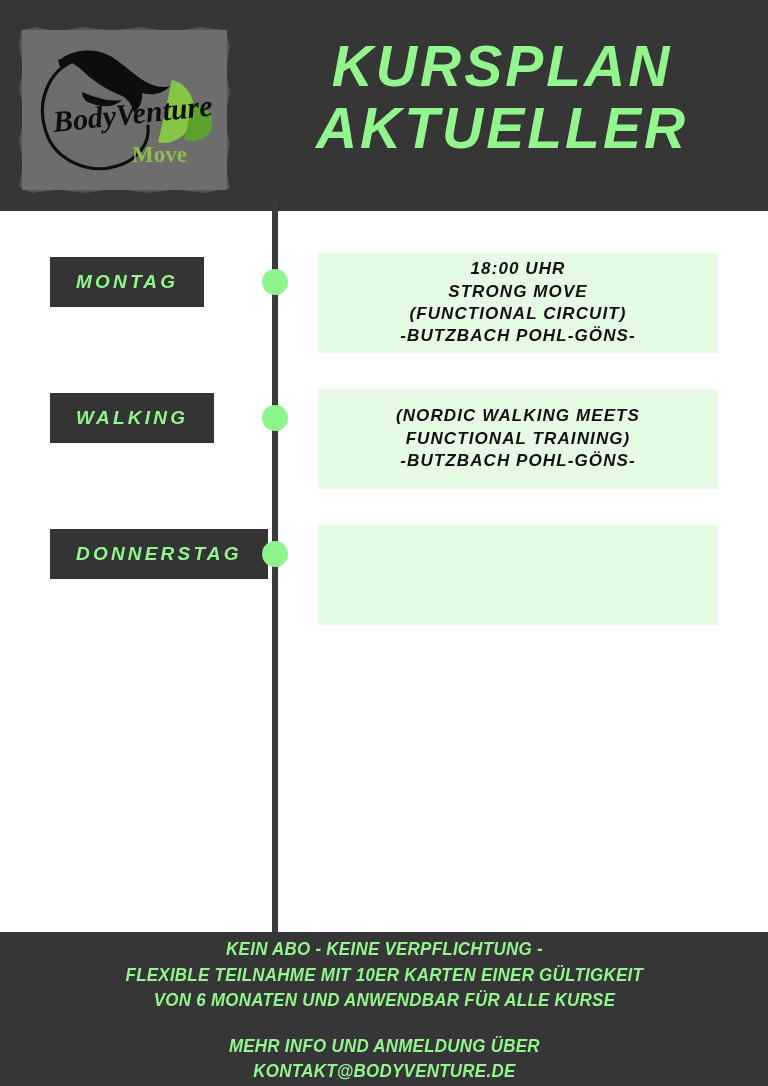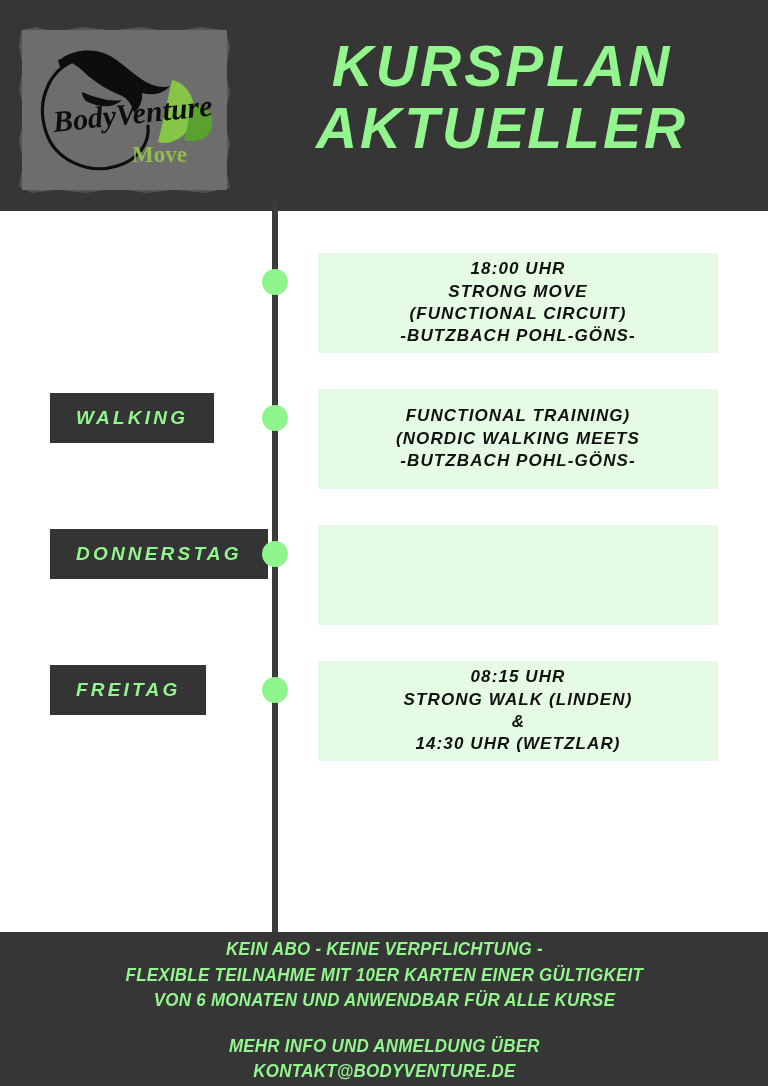--- a/index.html
+++ b/index.html
@@ -222,62 +222,53 @@
       <div class="title-line">KURSPLAN</div>
       <div class="title-line">AKTUELLER</div>
     </div>
   </div>
 
   <div class="timeline-line"></div>
 
   <div class="rows">
 
     <div class="row">
+      <div class="day-chip">
+        <span class="day-chip-label">MONTAG</span>
+      </div>
       <div class="dot"></div>
       <div class="course-box">
         <div class="course-line">18:00 UHR</div>
         <div class="course-line">STRONG MOVE</div>
         <div class="course-line">(FUNCTIONAL CIRCUIT)</div>
         <div class="course-line">-BUTZBACH POHL-GÖNS-</div>
       </div>
     </div>
 
 
     <div class="row">
       <div class="day-chip">
         <span class="day-chip-label">WALKING</span>
       </div>
       <div class="dot"></div>
       <div class="course-box">
+        <div class="course-line">(NORDIC WALKING MEETS</div>
         <div class="course-line">FUNCTIONAL TRAINING)</div>
-        <div class="course-line">(NORDIC WALKING MEETS</div>
         <div class="course-line">-BUTZBACH POHL-GÖNS-</div>
       </div>
     </div>
 
     <div class="row">
       <div class="day-chip">
         <span class="day-chip-label">DONNERSTAG</span>
       </div>
       <div class="dot"></div>
       <div class="course-box"></div>
     </div>
 
-    <div class="row">
-      <div class="day-chip">
-        <span class="day-chip-label">FREITAG</span>
-      </div>
-      <div class="dot"></div>
-      <div class="course-box">
-        <div class="course-line">08:15 UHR</div>
-        <div class="course-line">STRONG WALK (LINDEN)</div>
-        <div class="course-line amp">&amp;</div>
-        <div class="course-line">14:30 UHR (WETZLAR)</div>
-      </div>
-    </div>
 
   </div>
 
   <div class="footer">
     <div class="footer-line">KEIN ABO - KEINE VERPFLICHTUNG -</div>
     <div class="footer-line">FLEXIBLE TEILNAHME  MIT 10ER KARTEN EINER GÜLTIGKEIT</div>
     <div class="footer-line">VON 6 MONATEN  UND ANWENDBAR FÜR ALLE KURSE</div>
     <div class="footer-gap"></div>
     <div class="footer-line">MEHR INFO UND ANMELDUNG ÜBER</div>
     <div class="footer-line">KONTAKT@BODYVENTURE.DE</div>

